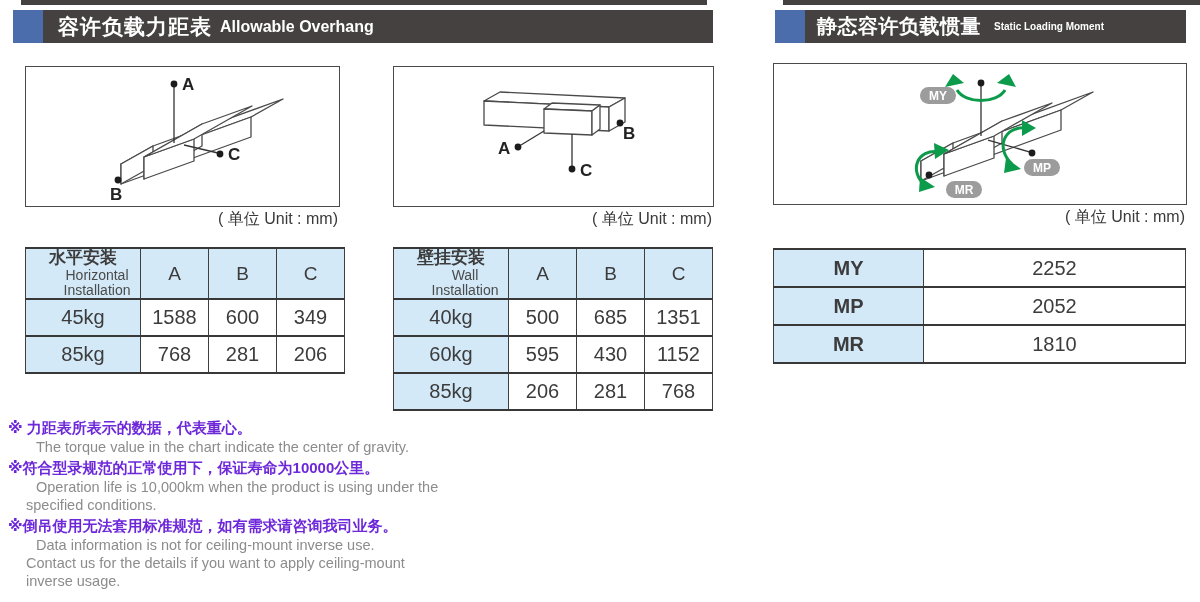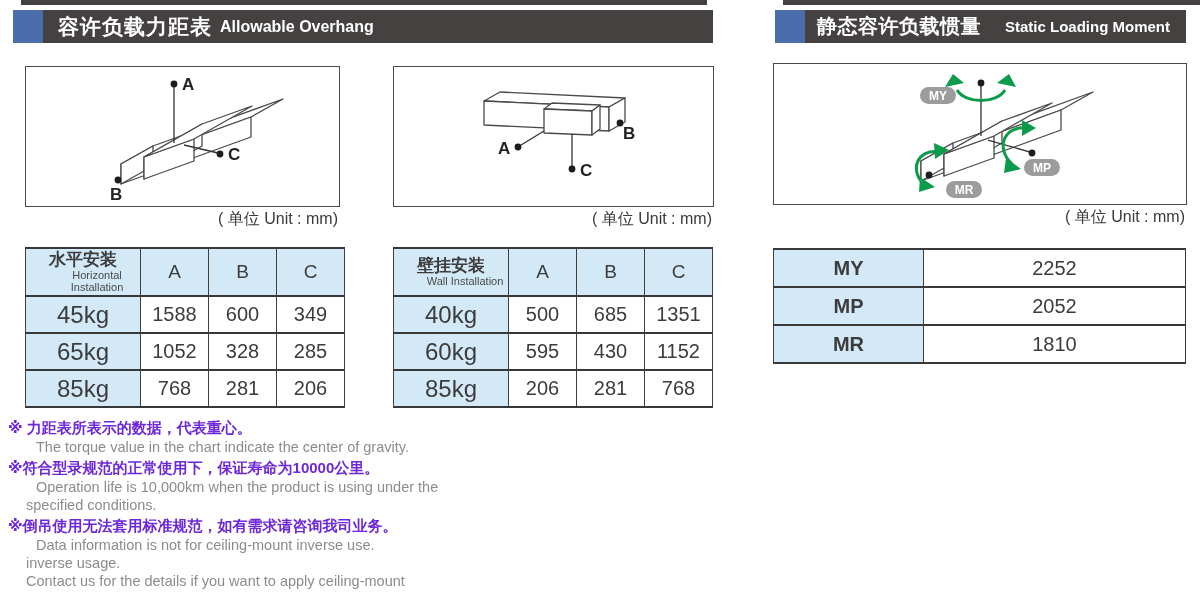--- a/index.html
+++ b/index.html
@@ -5,33 +5,33 @@
   html,body{margin:0;padding:0;background:#fff;}
   .canvas{position:relative;width:1200px;height:602px;background:#fff;overflow:hidden;
           font-family:"Liberation Sans","DejaVu Sans",sans-serif;color:#3c3c3c;}
   
   .hdr-line{position:absolute;top:0;height:5px;background:#444140;}
   .hdr-bar{position:absolute;top:10px;height:33px;background:#444140;display:flex;align-items:center;}
   .hdr-accent{width:30px;height:33px;background:#4b6dab;flex:none;}
   .hdr-zh{color:#fff;font-weight:bold;font-size:21px;margin-left:15px;letter-spacing:1px;white-space:nowrap;}
   .hdr-en{color:#fff;font-weight:bold;font-size:16px;margin-left:8px;white-space:nowrap;}
   .hdr-bar.small .hdr-zh{font-size:20px;margin-left:12px;letter-spacing:0.5px;}
-  .hdr-bar.small .hdr-en{font-size:15px;margin-left:24px;}
+  .hdr-bar.small .hdr-en{font-size:10px;margin-left:13px;}
   
   .dbox{position:absolute;background:#fff;border:1px solid #4a4a4a;}
   .unit{position:absolute;font-size:16px;color:#3a3a3a;text-align:right;width:210px;white-space:nowrap;}
   
   table{border-collapse:collapse;table-layout:fixed;position:absolute;background:#fff;}
   td{border:1px solid #3f3f3f;border-top:2px solid #383838;border-bottom:2px solid #383838;
      text-align:center;vertical-align:middle;color:#3c3c3c;padding:0;}
   .blue{background:#d3e9f8;}
   .th-zh{font-size:17px;font-weight:bold;line-height:1.1;display:block;}
-  .th-en{font-size:11px;font-weight:normal;line-height:1.1;display:block;color:#4a4a4a;margin-left:28px;}
+  .th-en{font-size:14px;font-weight:normal;line-height:1.1;display:block;color:#4a4a4a;margin-left:28px;}
   .colhead{font-size:19px;}
-  .load{font-size:24px;margin-left:24px;}
+  .load{font-size:20px;margin-left:24px;}
   .val{font-size:20px;border-radius:13px;}
   .mlabel{font-size:20px;font-weight:bold;}
   
   .notes{position:absolute;left:8px;top:416px;width:490px;}
   .note-zh{color:#6d28d9;font-size:15px;font-weight:bold;line-height:20px;margin-top:2px;white-space:nowrap;}
   .note-en{color:#8c8c8c;font-size:14.5px;line-height:18px;margin-left:28px;white-space:nowrap;}
   .note-en.cont{margin-left:18px;}
   
   svg text{font-family:"Liberation Sans","DejaVu Sans",sans-serif;}
   .lbl{font-size:17px;font-weight:bold;fill:#222;}
@@ -170,26 +170,20 @@
       <td class="blue colhead">B</td>
       <td class="blue colhead">C</td>
     </tr>
     <tr style="height:37px;">
       <td class="blue load">45kg</td>
       <td class="val">1588</td>
       <td class="val">600</td>
       <td class="val">349</td>
     </tr>
     <tr style="height:37px;">
-      <td class="blue load">65kg</td>
-      <td class="val">1052</td>
-      <td class="val">328</td>
-      <td class="val">285</td>
-    </tr>
-    <tr style="height:37px;">
       <td class="blue load">85kg</td>
       <td class="val">768</td>
       <td class="val">281</td>
       <td class="val">206</td>
     </tr>
   </tbody>
     </table>
 
   <table style="left:393px;top:247px;width:319px;">
     <colgroup>
@@ -251,17 +245,17 @@
     </table>
 
   <div class="notes">
     <div class="note-zh">※ 力距表所表示的数据，代表重心。</div>
     <div class="note-en">The torque value in the chart indicate the center of gravity.</div>
     <div class="note-zh">※符合型录规范的正常使用下，保证寿命为10000公里。</div>
     <div class="note-en">Operation life is 10,000km when the product is using under the</div>
     <div class="note-en cont">specified conditions.</div>
     <div class="note-zh">※倒吊使用无法套用标准规范，如有需求请咨询我司业务。</div>
     <div class="note-en">Data information is not for ceiling-mount inverse use.</div>
+    <div class="note-en cont">Contact us for the details if you want to apply ceiling-mount</div>
     <div class="note-en cont">inverse usage.</div>
-    <div class="note-en cont">Contact us for the details if you want to apply ceiling-mount</div>
   </div>
 
 </div>
 
 </body></html>

